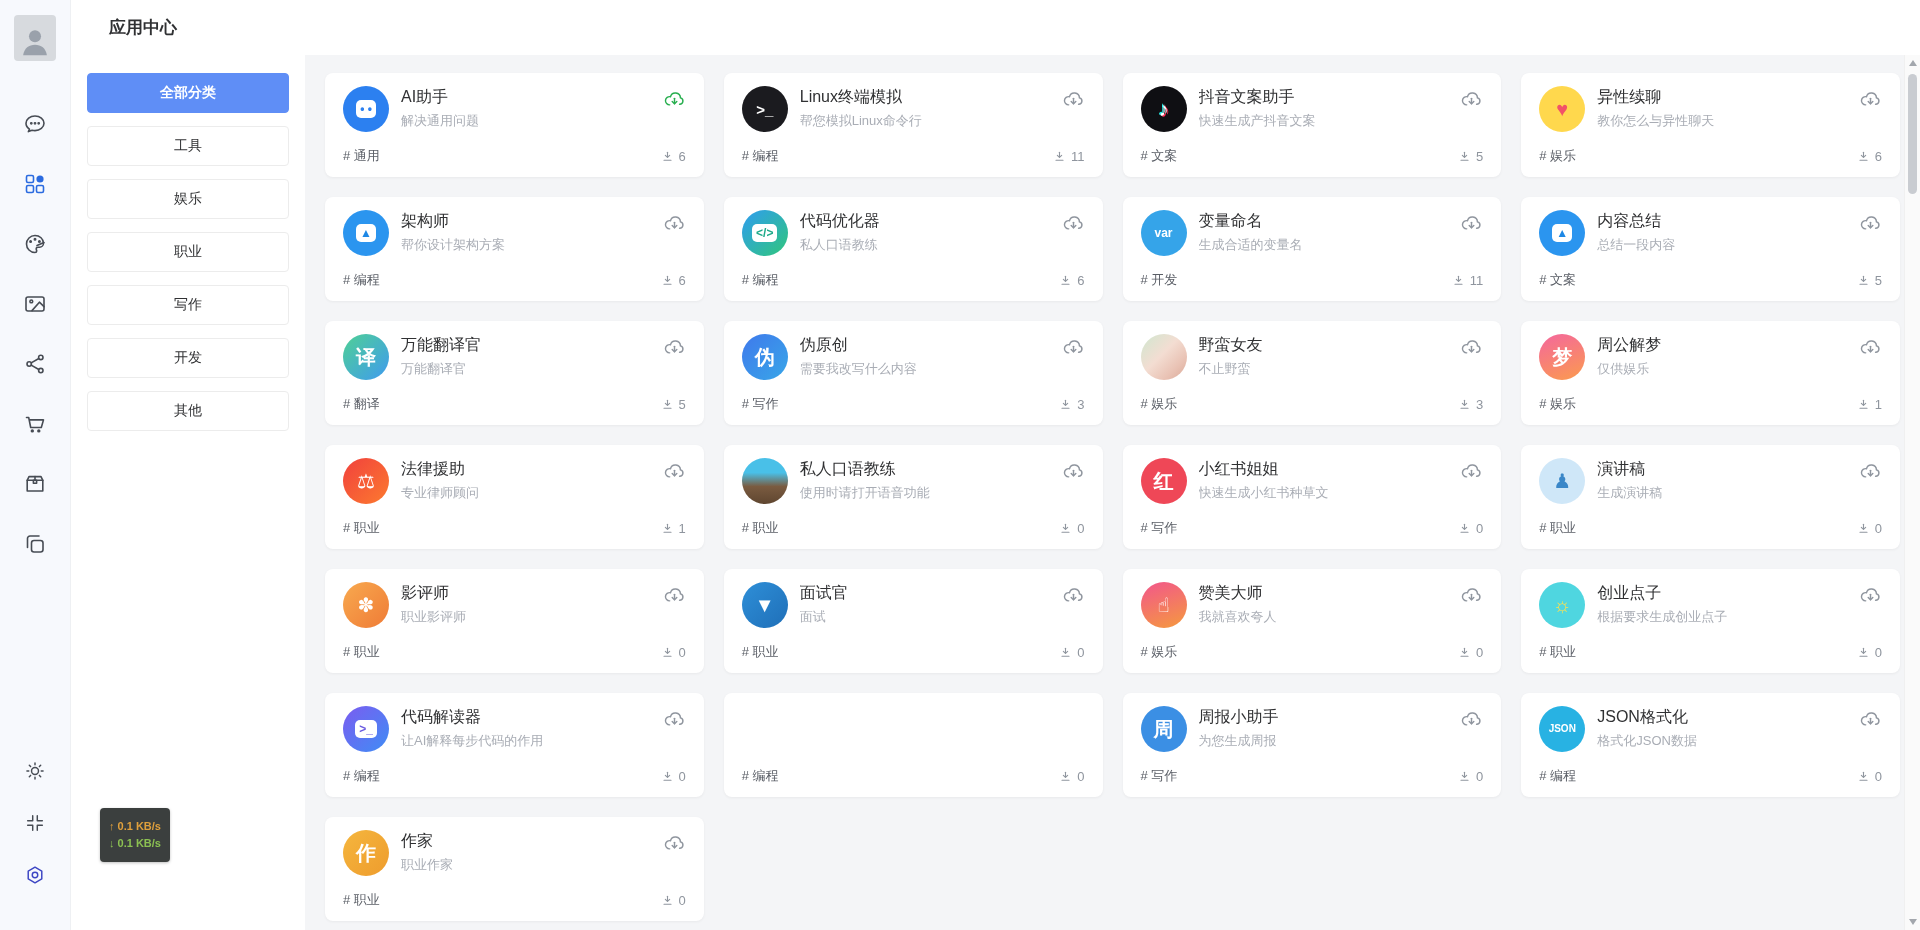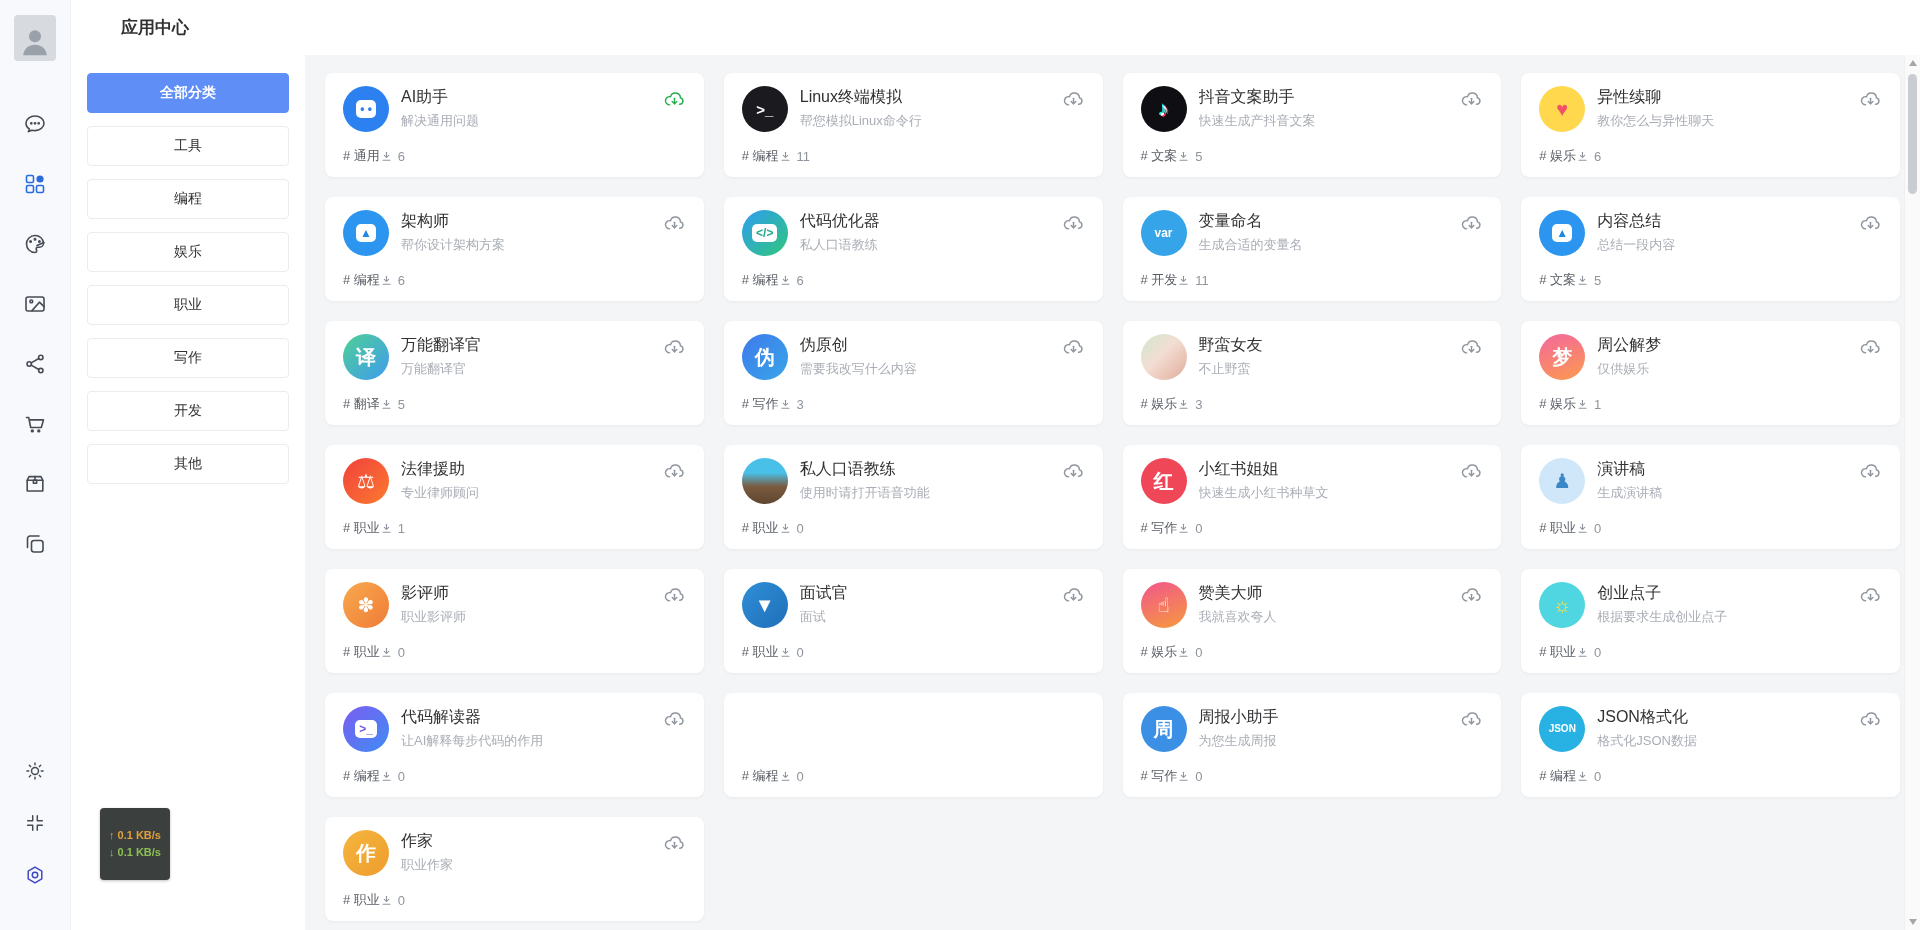--- a/index.html
+++ b/index.html
@@ -17,21 +17,21 @@
   .icon-col.bottom{margin-top:auto;margin-bottom:38px;gap:18px}
   .icon-btn{width:34px;height:34px;display:flex;align-items:center;justify-content:center;
             border:none;background:transparent;padding:0;cursor:pointer;border-radius:6px}
   .icon-btn svg{stroke:#474c54;fill:none;stroke-width:1.6;stroke-linecap:round;stroke-linejoin:round}
   .icon-btn.active svg{stroke:#2b6be0}
   .icon-btn.settings svg{stroke:#3d46c4}
 
   
   .main-col{flex:1;display:flex;flex-direction:column;min-width:0}
   header{height:55px;background:#fff;display:flex;align-items:center;padding-left:34px;flex-shrink:0}
-  h1{font-size:17px;color:#303133;font-weight:600;margin:16px}
+  h1{font-size:17px;color:#303133;font-weight:600;margin:4px}
   .body-row{flex:1;display:flex;min-height:0;position:relative}
 
   
   .categories{width:234px;background:#fff;padding:18px 16px;box-sizing:border-box;flex-shrink:0}
   .cat{display:block;width:100%;height:40px;margin-bottom:13px;border-radius:4px;
        border:1px solid #ececec;background:#fff;color:#303133;font-size:14px;
        font-family:inherit;cursor:pointer}
   .cat.active{background:#5f8ef6;border-color:#5f8ef6;color:#fff;font-weight:700}
   .cat.muted{background:#f4f4f5}
 
@@ -49,37 +49,37 @@
   .glyph.g4{font-size:10px}
   .glyph.boxed{background:#fff;border-radius:5px;padding:3px 4px;font-size:12px}
   .glyph.tiktok{text-shadow:-1.5px -1px 0 #25f4ee,1.5px 1px 0 #fe2c55}
   .app-text{min-width:0}
   .app-title{font-size:16px;color:#303133;font-weight:500;margin:1px 0 0;
              white-space:nowrap;overflow:hidden;text-overflow:ellipsis}
   .app-desc{font-size:13px;color:#a9adb5;margin:4px 0 0;
             white-space:nowrap;overflow:hidden;text-overflow:ellipsis}
   .cloud{margin-left:auto;color:#8f959e;padding-top:2px;display:flex}
   .cloud.green{color:#27ae4e}
-  .card-bottom{margin-top:auto;display:flex;align-items:center;}
+  .card-bottom{margin-top:auto;display:flex;align-items:center;justify-content:space-between}
   .app-tag{font-size:13px;color:#5a5e66}
   .app-dl{font-size:13px;color:#8f959e;display:flex;align-items:center;gap:5px}
 
   
   .scrollbar{position:absolute;right:0;top:0;bottom:0;width:15px;background:#fafafa;
              border-left:1px solid #f0f0f0;display:flex;flex-direction:column;align-items:center}
   .sb-arrow{width:0;height:0;display:block}
   .sb-arrow.up{margin-top:5px;border-left:4px solid transparent;border-right:4px solid transparent;
                border-bottom:6px solid #a3a7ad}
   .sb-arrow.down{margin-top:auto;margin-bottom:5px;border-left:4px solid transparent;
                  border-right:4px solid transparent;border-top:6px solid #a3a7ad}
   .sb-thumb{width:9px;height:120px;background:#c9ccd1;border-radius:5px;margin-top:8px;cursor:pointer}
 
   
   .net-badge{position:absolute;left:100px;top:808px;background:#3b3f3e;border-radius:4px;
-             padding:19px 9px;font-size:11px;font-weight:700;line-height:1.55;z-index:5;
+             padding:10px 9px;font-size:11px;font-weight:700;line-height:1.55;z-index:5;
              box-shadow:0 1px 3px rgba(0,0,0,.25)}
   .net-badge .up{color:#e0a03c}
   .net-badge .down{color:#8cc152}
 </style>
 </head>
 <body>
 
 <div class="app">
 
   <aside class="iconbar">
@@ -178,21 +178,20 @@
   <div class="main-col">
     <header>
       <h1>应用中心</h1>
     </header>
 
     <div class="body-row">
       <aside class="categories">
         <div>
             <button class="cat active">全部分类</button>
             <button class="cat">工具</button>
-            <button class="cat">编程</button>
             <button class="cat">娱乐</button>
             <button class="cat">职业</button>
             <button class="cat">写作</button>
             <button class="cat">开发</button>
             <button class="cat">其他</button>
           </div>
       </aside>
 
       <main class="content">
         <div class="grid">

